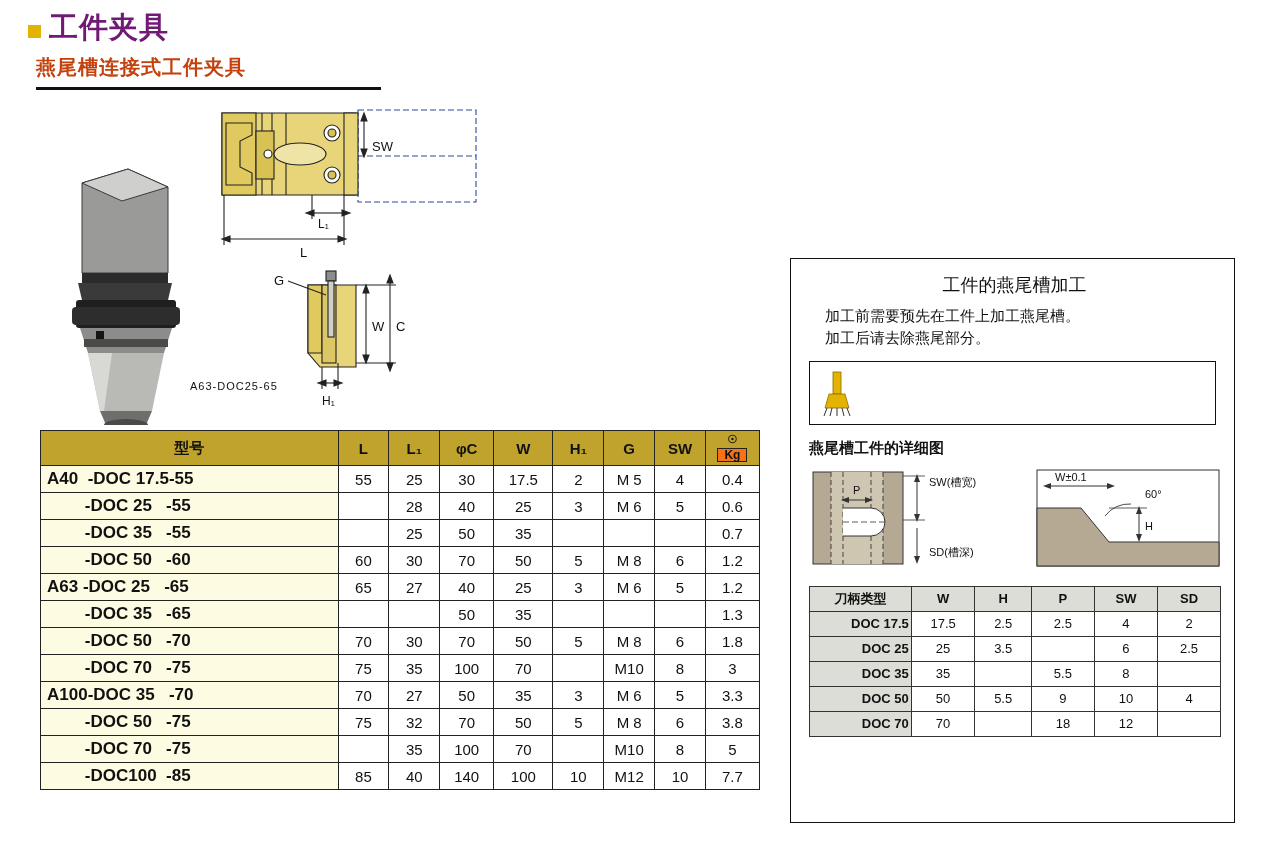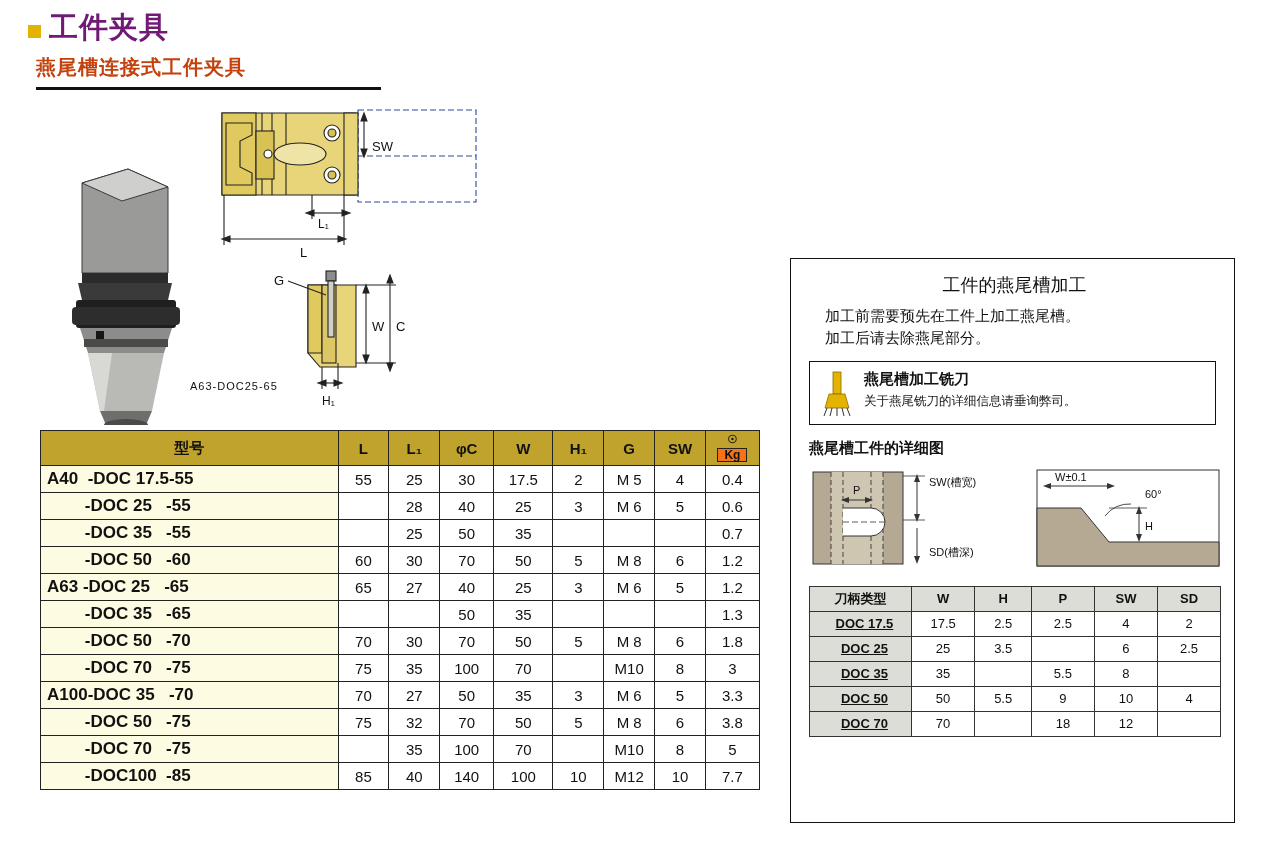--- a/index.html
+++ b/index.html
@@ -70,21 +70,21 @@
   .detail-title{font-size:15px;font-weight:bold;margin:14px 0 6px 4px;}
 
   .diagram2{position:relative;width:415px;height:112px;margin:0 4px;}
 
   
   .rtable{border-collapse:collapse;margin:10px 4px 0 4px;width:412px;}
   .rtable th,.rtable td{
     border:1px solid #333;font-size:13px;text-align:center;height:24px;padding:0 2px;
   }
   .rtable thead th{background:#ddddd8;font-weight:bold;}
-  .rtable td.lbl{background:#ddddd8;font-weight:bold;text-align:center;padding-left:10px;white-space:pre;text-decoration:underline;}
+  .rtable td.lbl{background:#ddddd8;font-weight:bold;text-align:right;padding-left:10px;white-space:pre;}
   .rtable td{background:#fff;}
 
   svg{display:block;}
 </style>
 </head>
 <body>
 
 <div class="title-row">
   <span class="title-bullet"></span>
   <span class="main-title">工件夹具</span>
@@ -360,24 +360,20 @@
         <polygon points="9,24 25,24 29,38 5,38" fill="#e2b400" stroke="#8a6b00" stroke-width="0.8"></polygon>
         <g stroke="#333" stroke-width="1">
           <line x1="7" y1="38" x2="4" y2="46"></line>
           <line x1="12" y1="38" x2="10" y2="46"></line>
           <line x1="17" y1="38" x2="17" y2="46"></line>
           <line x1="22" y1="38" x2="24" y2="46"></line>
           <line x1="27" y1="38" x2="30" y2="46"></line>
         </g>
       </svg>
     </div>
-    <div>
-      <div class="note-title">燕尾槽加工铣刀</div>
-      <div class="note-sub">关于燕尾铣刀的详细信息请垂询弊司。</div>
-    </div>
   </div>
 
   <div class="detail-title">燕尾槽工件的详细图</div>
 
   <div class="diagram2">
     <svg width="415" height="112" viewBox="0 0 415 112">
 
       <g>
         <rect x="4" y="8" width="90" height="92" fill="#b5a994" stroke="#333" stroke-width="1"></rect>
         <rect x="22" y="8" width="52" height="92" fill="#cfc6b2" stroke="none"></rect>

